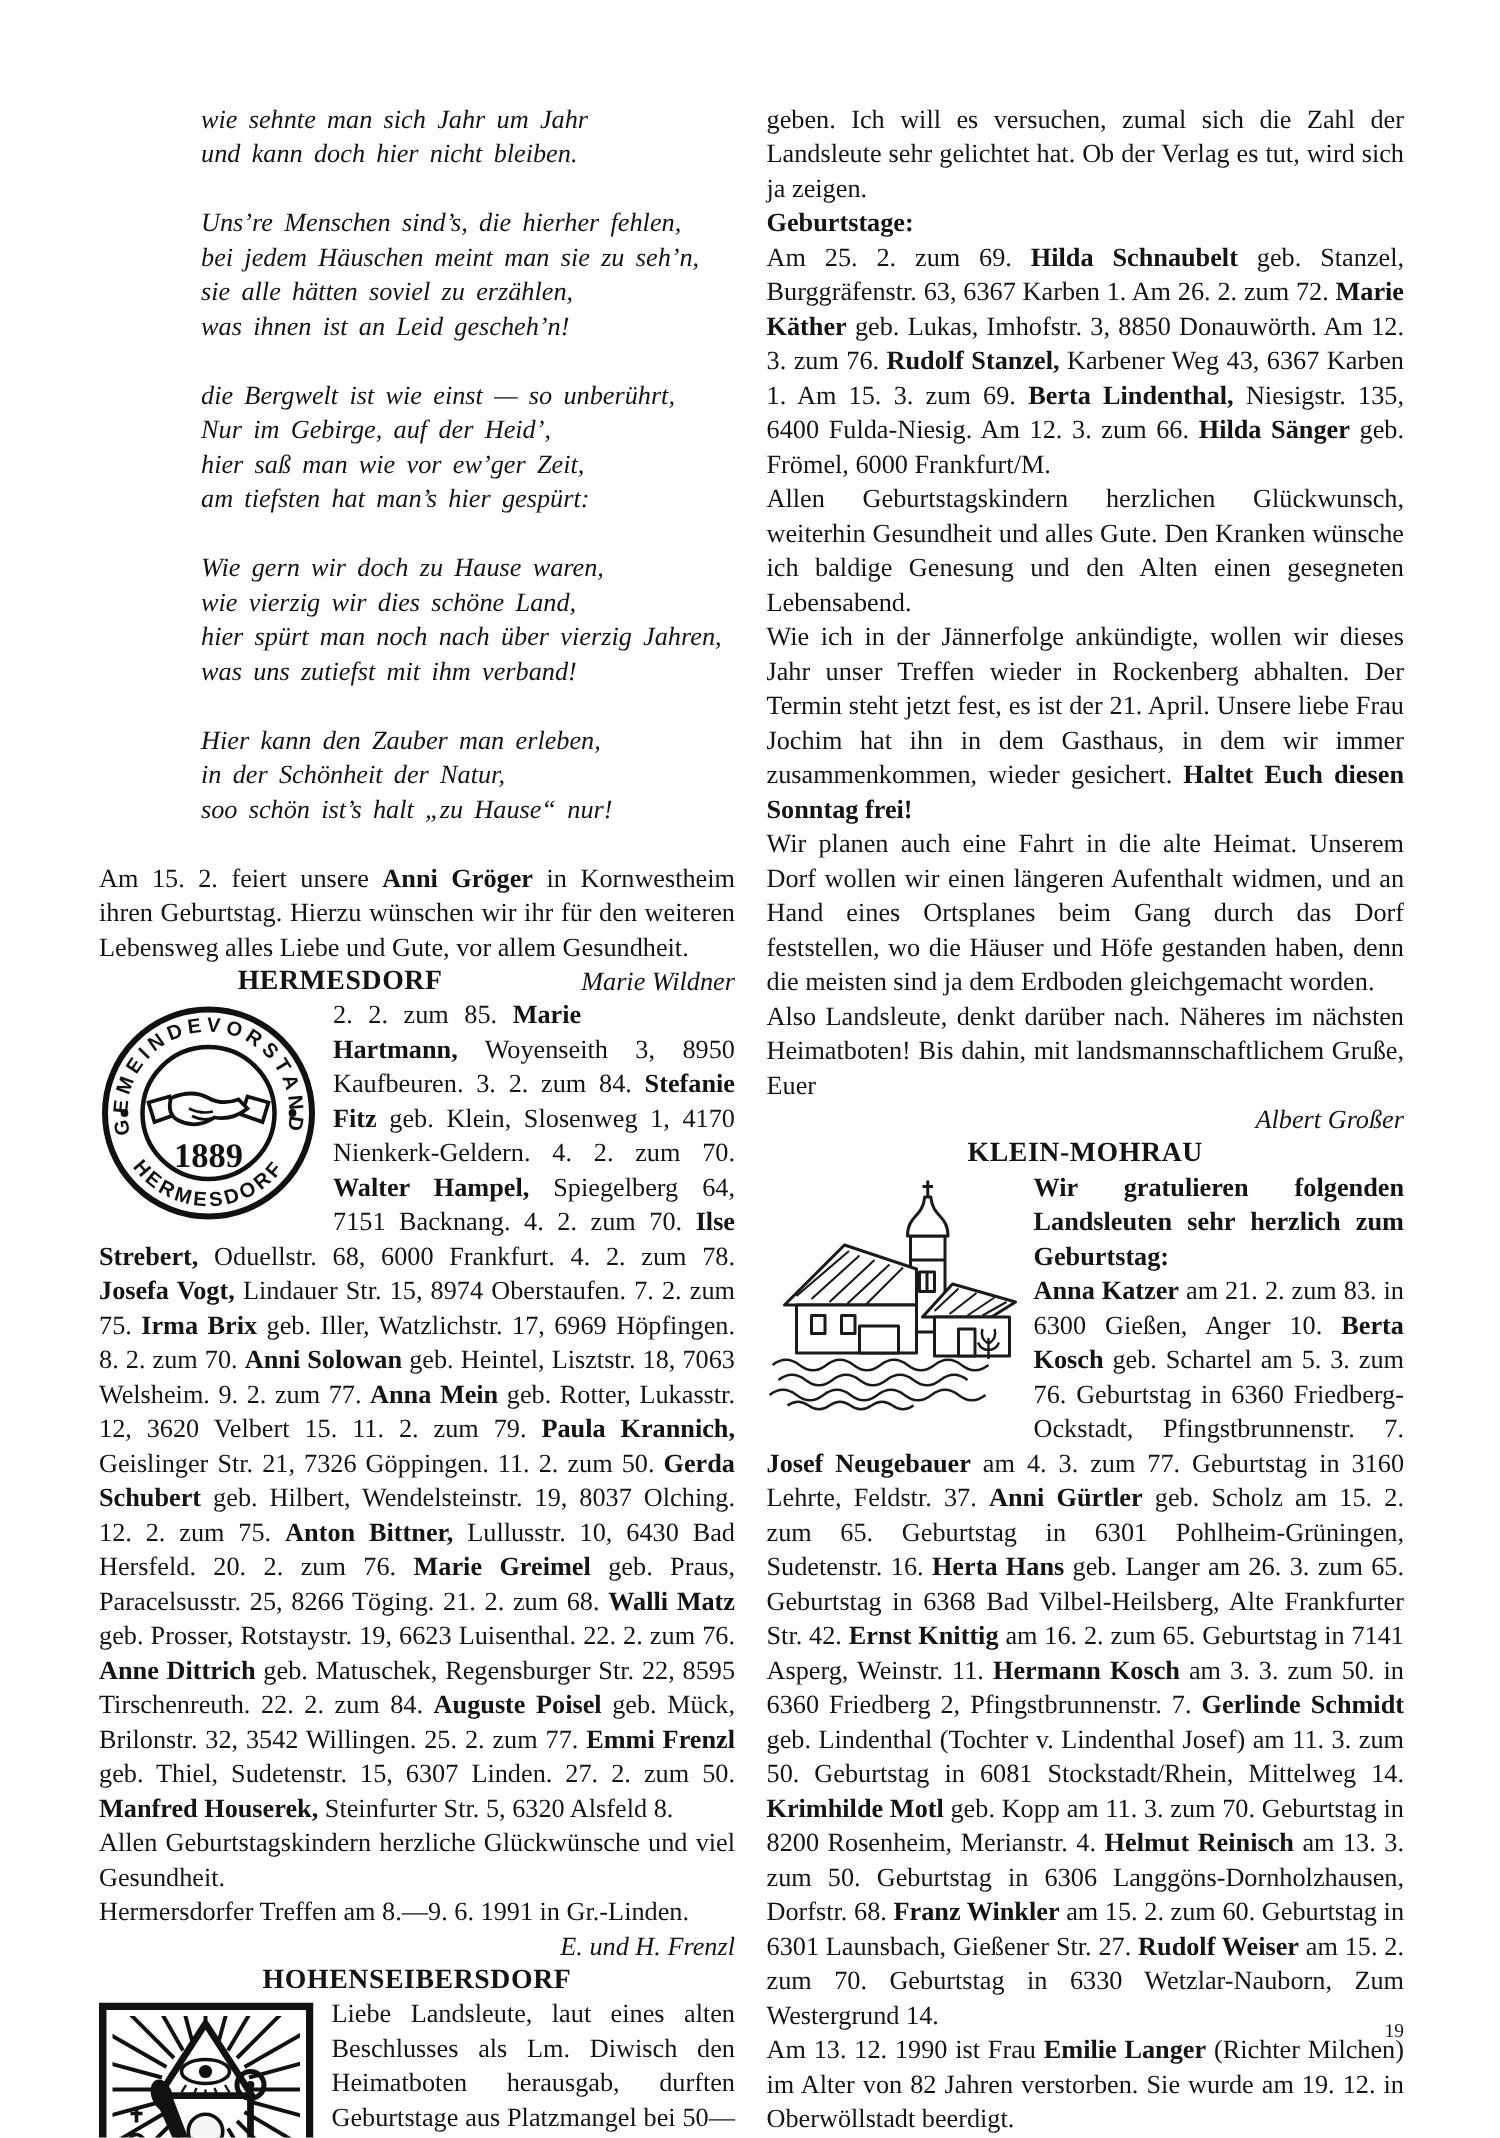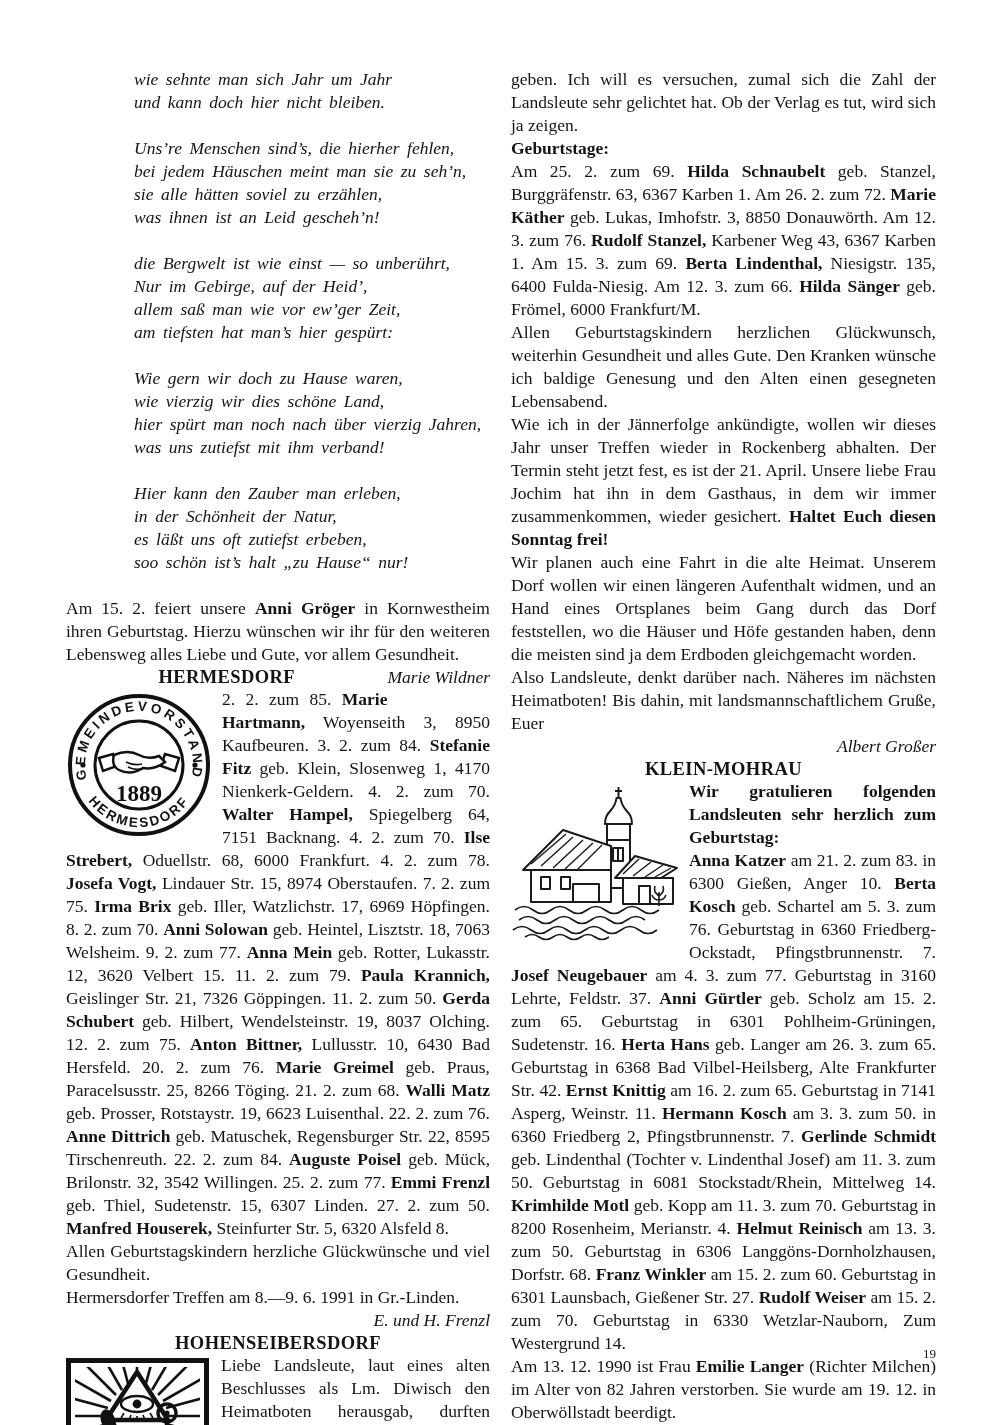--- a/index.html
+++ b/index.html
@@ -40,33 +40,32 @@
       </div>
     <div class="stanza">
         <div>Uns’re Menschen sind’s, die hierher fehlen,</div>
         <div>bei jedem Häuschen meint man sie zu seh’n,</div>
         <div>sie alle hätten soviel zu erzählen,</div>
         <div>was ihnen ist an Leid gescheh’n!</div>
       </div>
     <div class="stanza">
         <div>die Bergwelt ist wie einst — so unberührt,</div>
         <div>Nur im Gebirge, auf der Heid’,</div>
-        <div>allem saß man wie vor ew’ger Zeit,</div>
+        <div>hier saß man wie vor ew’ger Zeit,</div>
         <div>am tiefsten hat man’s hier gespürt:</div>
       </div>
     <div class="stanza">
         <div>Wie gern wir doch zu Hause waren,</div>
         <div>wie vierzig wir dies schöne Land,</div>
         <div>hier spürt man noch nach über vierzig Jahren,</div>
         <div>was uns zutiefst mit ihm verband!</div>
       </div>
     <div class="stanza">
         <div>Hier kann den Zauber man erleben,</div>
         <div>in der Schönheit der Natur,</div>
-        <div>es läßt uns oft zutiefst erbeben,</div>
         <div>soo schön ist’s halt „zu Hause“ nur!</div>
       </div>
   </div>
 
   <p class="just"><span>Am 15. 2. feiert unsere </span><span class="b">Anni Gröger</span><span> in Kornwestheim ihren Geburtstag. Hierzu wünschen wir ihr für den weiteren Lebensweg alles Liebe und Gute, vor allem Gesundheit.  </span><span class="i f">Marie Wildner</span></p>
 
   <h3 class="sect gap">HERMESDORF</h3>
 
   <div>
     <span class="imgfloat stamp">

